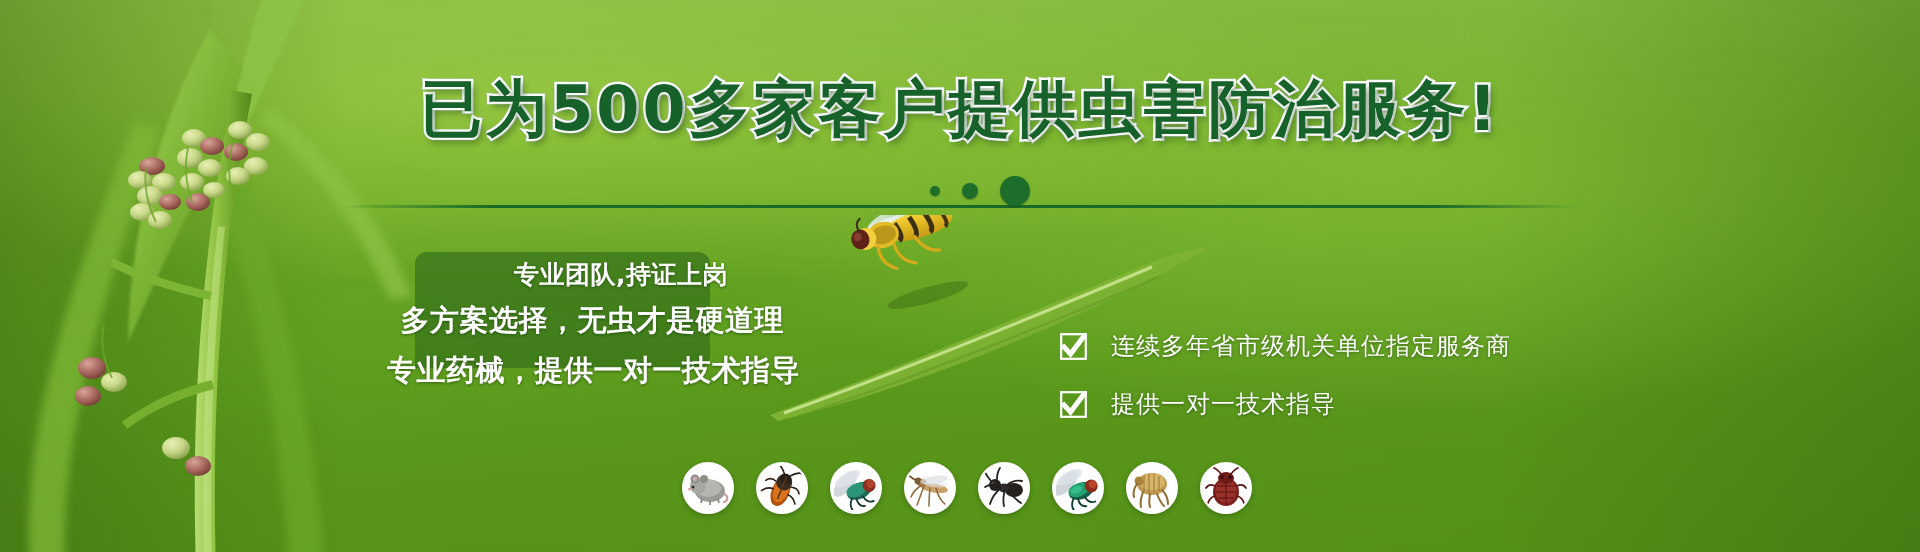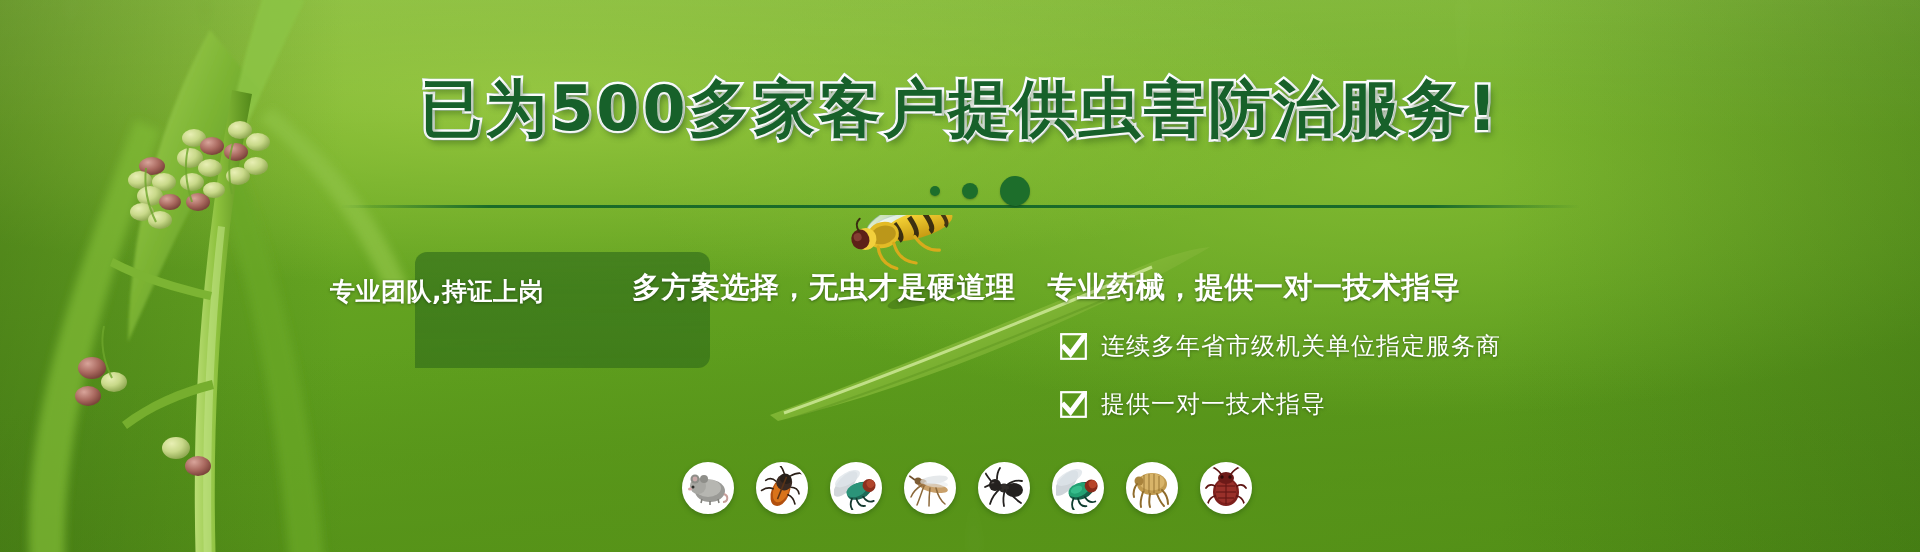--- a/index.html
+++ b/index.html
@@ -102,42 +102,42 @@
     left:415px; top:252px;
     width:295px; height:116px;
     border-radius:12px 12px 12px 0;
     background:linear-gradient(180deg, rgba(46,106,26,.62) 0%, rgba(42,100,24,.55) 100%);
     backdrop-filter:blur(1px);
   }
   .panel-lines {
     position:absolute;
     left:330px; top:258px;
     width:470px;
-    display:flex; flex-direction:row;
+    display:flex; flex-direction:column;
     align-items:flex-end;
-    gap:16px;
+    gap:0;
   }
   .pline {
     color:#ffffff;
     font-weight:bold;
     white-space:nowrap;
     text-shadow:0 1px 3px rgba(20,50,10,.55);
     font-family:"DejaVu Sans","Liberation Sans",sans-serif;
   }
   .pline.l1 { font-size:25px; letter-spacing:.5px; margin-right:72px; }
   .pline.l2 { font-size:29px; letter-spacing:.5px; margin-right:16px; margin-top:10px; }
   .pline.l3 { font-size:29px; letter-spacing:.5px; margin-right:0px;  margin-top:10px; }
 
   
   .checklist {
     position:absolute;
     left:1060px; top:330px;
     display:flex; flex-direction:column; gap:26px;
   }
-  .check-row { display:flex; align-items:center; gap:14px; }
+  .check-row { display:flex; align-items:center; gap:24px; }
   .check-box { width:27px; height:27px; flex:0 0 auto; position:relative; }
   .check-label {
     color:#ffffff;
     font-size:24px;
     letter-spacing:1px;
     white-space:nowrap;
     text-shadow:0 1px 3px rgba(20,50,10,.5);
     font-family:"DejaVu Sans","Liberation Sans",sans-serif;
   }
 

